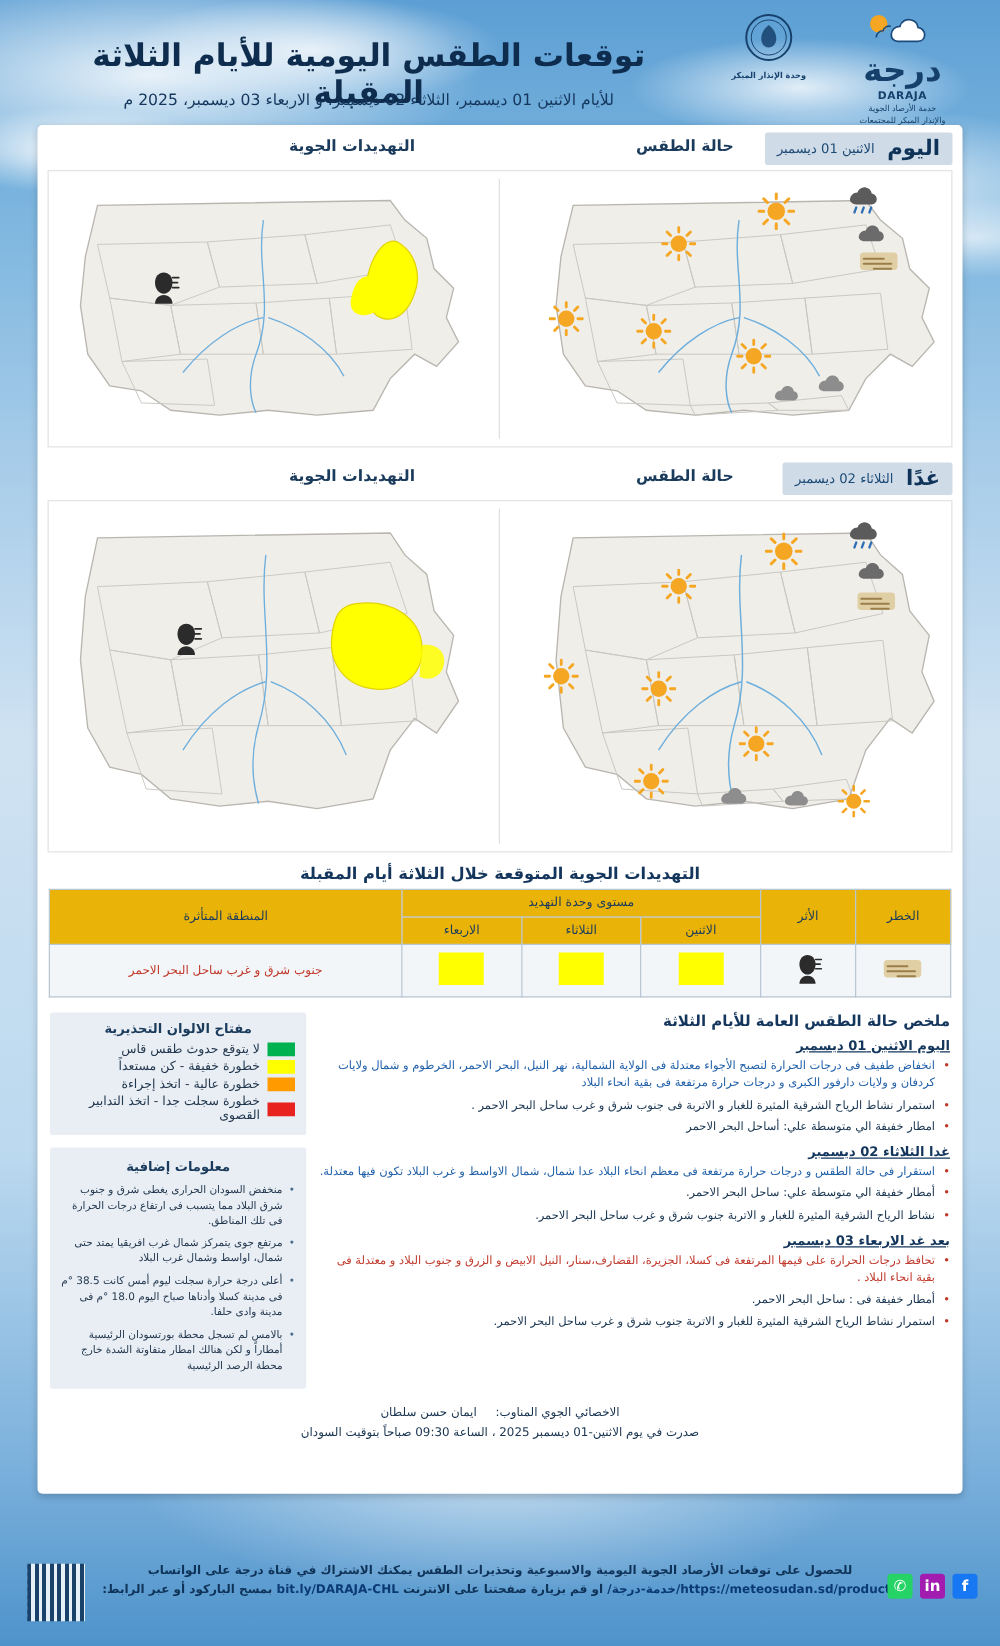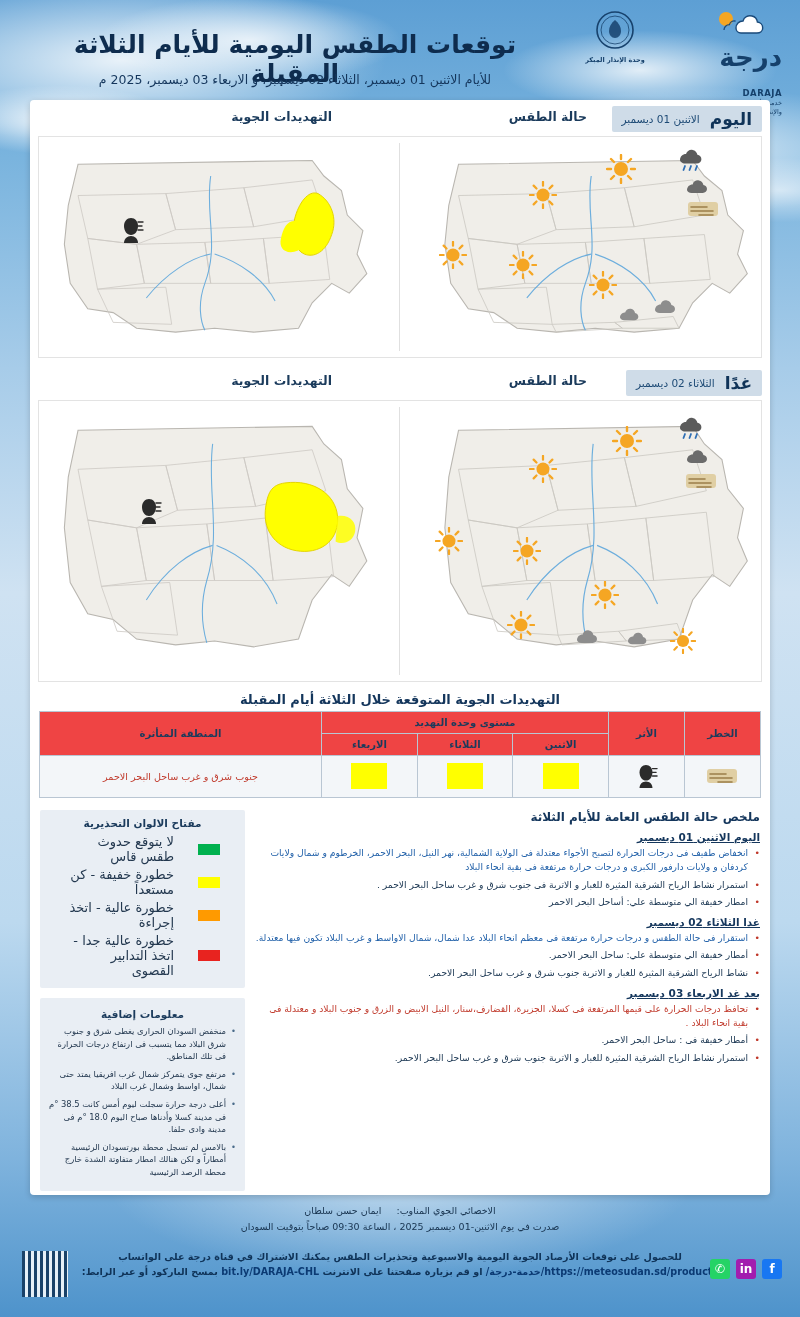--- a/index.html
+++ b/index.html
@@ -25,23 +25,23 @@
     position:absolute; left:0; right:0; top:0; height:230px;
     background:
       radial-gradient(ellipse 160px 48px at 60px 120px, rgba(255,255,255,.9), rgba(255,255,255,0) 72%),
       radial-gradient(ellipse 210px 60px at 250px 40px, rgba(255,255,255,.75), rgba(255,255,255,0) 72%),
       radial-gradient(ellipse 190px 55px at 640px 70px, rgba(255,255,255,.8), rgba(255,255,255,0) 72%),
       radial-gradient(ellipse 150px 45px at 780px 190px, rgba(255,255,255,.6), rgba(255,255,255,0) 72%);
   }
 
   
   .header { position:absolute; top:0; left:0; width:800px; height:100px; }
-  .logo-daraja { position:absolute; right:18px; top:8px; width:120px; color:#1b3d63;}
+  .logo-daraja { position:absolute; right:18px; top:8px; width:120px; text-align:center; color:#1b3d63;}
   .logo-daraja .lg-title{ font-size:26px; font-weight:bold; color:#15406b; letter-spacing:1px;}
-  .logo-daraja .lg-sub{ font-size:8.5px; color:#15406b; font-weight:bold; letter-spacing:.5px;margin-top:16px;}
+  .logo-daraja .lg-sub{ font-size:8.5px; color:#15406b; font-weight:bold; letter-spacing:.5px;}
   .logo-daraja .lg-sub2{ font-size:6.5px; color:#15406b; margin-top:1px; line-height:1.25;}
   .logo-maslaha{ position:absolute; right:150px; top:10px; width:70px; text-align:center; color:#17426d;}
   .logo-maslaha .lm-t{font-size:6.5px; font-weight:bold; line-height:1.3; margin-top:2px;}
   .head-title{ position:absolute; right:240px; top:30px; left:30px; text-align:center; }
   .head-title h1{ margin:0; font-size:25px; font-weight:bold; color:#0e2c4e; }
   .head-sub{ position:absolute; right:240px; left:30px; top:72px; text-align:center; font-size:12.5px; font-weight:normal; color:#14365c;}
 
   
   .card {
     position:absolute; top:100px; left:30px; width:740px; height:1095px;
@@ -70,32 +70,32 @@
   
   .sdmap { position:absolute; inset:0; }
 
   
   .mk{ position:absolute; transform:translate(-50%,-50%); }
 
   
   .tbl-title{ text-align:center; font-size:13px; font-weight:bold; color:#14365c; margin:10px 0 4px; }
   table.threat{ width:calc(100% - 18px); margin:0 9px; border-collapse:collapse; font-size:10px; }
   table.threat th, table.threat td{ border:1px solid #b9c6d3; text-align:center; color:#1b3b5c; }
-  table.threat th{ background:#ef4444; height:22px; font-weight:bold; }
+  table.threat th{ background:#eab308; height:22px; font-weight:normal; }
   table.threat td{ background:#f3f6f9; height:42px; }
   .sw{ display:inline-block; width:36px; height:26px; background:#ffff00; }
 
   
   .lower{ display:flex; margin:12px 10px 0 10px; gap:10px; }
   .col-left{ width:205px; }
   .col-right{ flex:1; }
 
   .legend-box,.info-box{ background:#e9eef4; border-radius:2px; padding:7px 9px; }
   .legend-title{ text-align:center; font-size:10.5px; font-weight:bold; color:#1b3b5c; margin-bottom:5px;}
-  .lg-row{ display:flex; align-items:center; gap:24px; margin:3px 16px; font-size:13px; color:#23384f;}
+  .lg-row{ display:flex; align-items:center; gap:6px; margin:3px 0; font-size:10px; color:#23384f;}
   .lg-chip{ width:22px; height:11px; flex:none; }
   .info-title{ text-align:center; font-size:10.5px; font-weight:bold; color:#1b3b5c; margin:3px 0 5px;}
   .info-box{ margin-top:10px; }
   .info-li{ font-size:8.4px; color:#23384f; line-height:1.5; margin-bottom:5px; padding-right:10px; position:relative;}
   .info-li:before{ content:"•"; position:absolute; right:0; color:#4a6b8a; }
 
   .sec-title{ text-align:right; font-size:12px; font-weight:bold; color:#14365c; margin:0 0 6px 0;}
   .day-head{ font-size:10.5px; font-weight:bold; color:#14365c; text-decoration:underline; margin:7px 0 3px;}
   .bullet{ font-size:9.2px; line-height:1.55; color:#17334f; margin:0 0 3px 0; padding-right:12px; position:relative;}
   .bullet:before{ content:"•"; position:absolute; right:0; top:0; color:#c0392b;}
@@ -526,21 +526,21 @@
         <div class="lg-row">
           <span class="lg-chip" style="background:#ffff00"></span>
           <span>خطورة خفيفة - كن مستعداً</span>
         </div>
         <div class="lg-row">
           <span class="lg-chip" style="background:#ff9a00"></span>
           <span>خطورة عالية - اتخذ إجراءة</span>
         </div>
         <div class="lg-row">
           <span class="lg-chip" style="background:#e8231f"></span>
-          <span>خطورة عالية جدا - اتخذ التدابير القصوى</span>
+          <span>خطورة سجلت جدا - اتخذ التدابير القصوى</span>
         </div>
       </div>
 
       <div class="info-box">
         <div class="info-title">معلومات إضافية</div>
         <div class="info-li">منخفض السودان الحرارى يغطى شرق و جنوب شرق البلاد  مما يتسبب فى ارتفاع درجات الحرارة فى تلك المناطق.</div>
         <div class="info-li">مرتفع جوى يتمركز شمال غرب افريقيا يمتد حتى شمال، اواسط وشمال غرب البلاد</div>
         <div class="info-li">أعلى درجة حرارة سجلت ليوم أمس كانت 38.5 °م فى مدينة كسلا وأدناها صباح اليوم 18.0 °م فى مدينة وادى حلفا.</div>
         <div class="info-li">بالامس لم تسجل محطة بورتسودان الرئيسية أمطاراً  و لكن هنالك امطار متفاوتة الشدة خارج محطة الرصد الرئيسية</div>
       </div>

